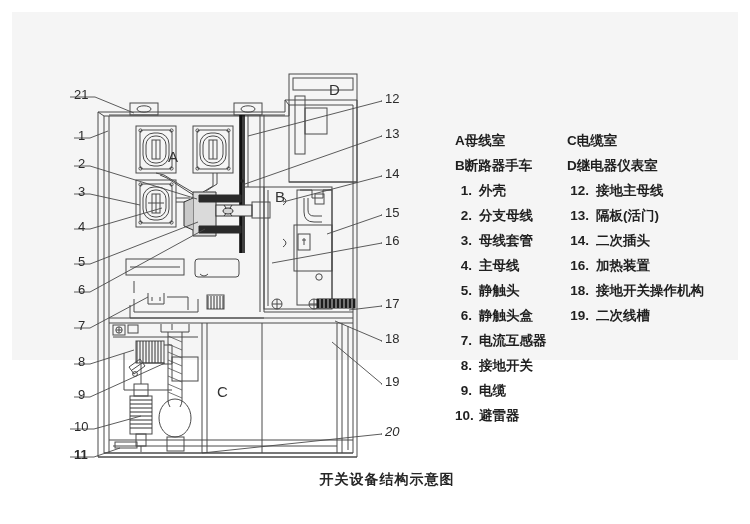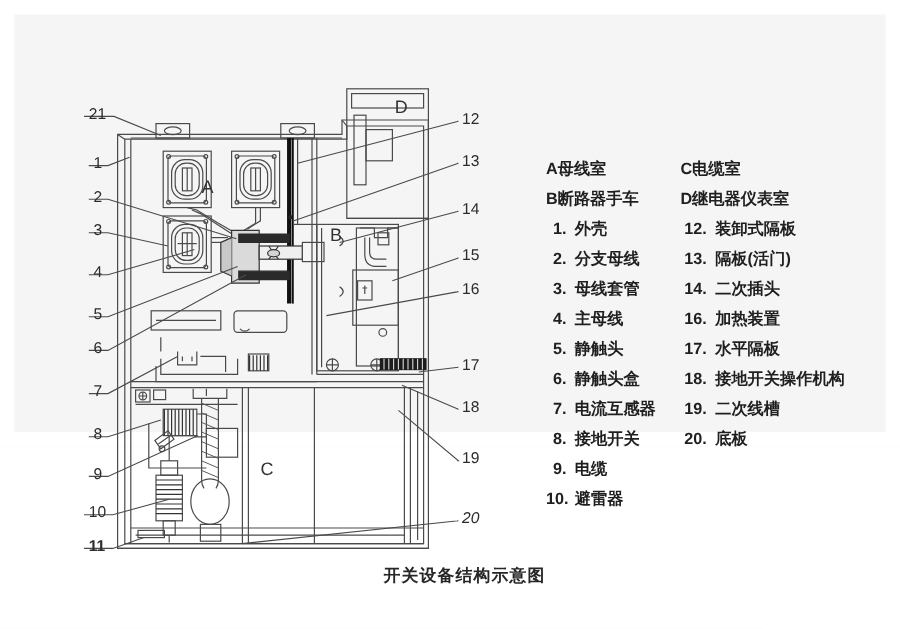--- a/index.html
+++ b/index.html
@@ -483,54 +483,44 @@
             <span class="leg-txt">电缆室</span>
           </div>
           <div class="leg-row alpha">
             <span class="leg-key">D</span>
             <span class="leg-sep">、</span>
             <span class="leg-txt">继电器仪表室</span>
           </div>
           <div class="leg-row num">
             <span class="leg-key">12.</span>
             <span class="leg-sep"></span>
-            <span class="leg-txt">装卸式隔板</span>
+            <span class="leg-txt">接地主母线</span>
           </div>
           <div class="leg-row num">
             <span class="leg-key">13.</span>
             <span class="leg-sep"></span>
             <span class="leg-txt">隔板(活门)</span>
           </div>
           <div class="leg-row num">
             <span class="leg-key">14.</span>
             <span class="leg-sep"></span>
             <span class="leg-txt">二次插头</span>
           </div>
           <div class="leg-row num">
             <span class="leg-key">16.</span>
             <span class="leg-sep"></span>
             <span class="leg-txt">加热装置</span>
           </div>
           <div class="leg-row num">
-            <span class="leg-key">17.</span>
-            <span class="leg-sep"></span>
-            <span class="leg-txt">水平隔板</span>
-          </div>
-          <div class="leg-row num">
             <span class="leg-key">18.</span>
             <span class="leg-sep"></span>
             <span class="leg-txt">接地开关操作机构</span>
           </div>
           <div class="leg-row num">
             <span class="leg-key">19.</span>
             <span class="leg-sep"></span>
             <span class="leg-txt">二次线槽</span>
-          </div>
-          <div class="leg-row num">
-            <span class="leg-key">20.</span>
-            <span class="leg-sep"></span>
-            <span class="leg-txt">底板</span>
           </div>
         </div>
     </div>
 
   </div>
 </div>
 
 </body></html>

